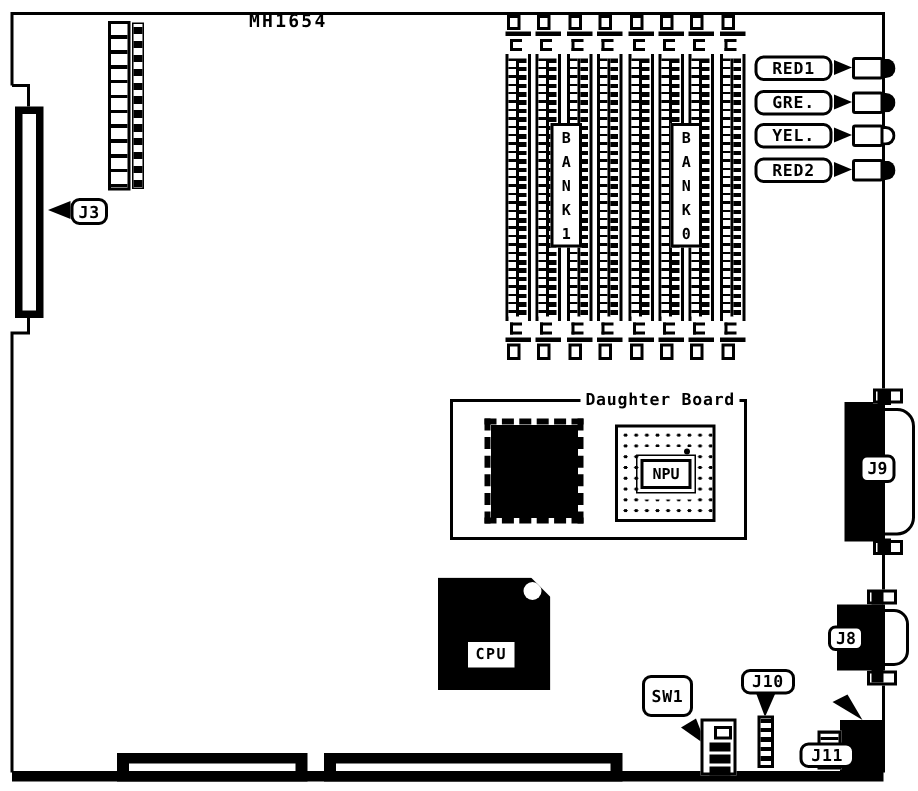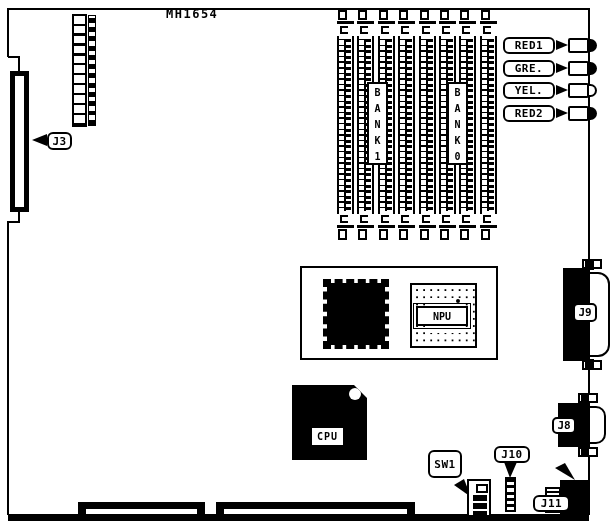--- a/index.html
+++ b/index.html
@@ -67,21 +67,21 @@
   
   #daughter{left:300px;top:266px;width:198px;height:94px;border:2px solid #000;background:#fff;}
   #daughter-title{right:3px;top:-8px;background:#fff;padding:0 3px;font-size:11px;
                   font-weight:bold;letter-spacing:.5px;}
   #qfp{left:21px;top:11px;width:66px;height:70px;background:#000;border:4px dashed #000;
        background-clip:padding-box;}
   #pga{left:108px;top:15px;width:67px;height:65px;border:2px solid #000;background:#fff;
        background-image:radial-gradient(circle 1.3px at center,#000 99%,transparent);
        background-size:7.1px 7.2px;background-position:1.5px 1.5px;}
   #pga-center{left:14px;top:13px;width:37px;height:35px;background:#fff;}
-  #npu-box{left:4px;top:21px;width:52px;height:20px;border:2px solid #000;outline:1.5px solid #000;
+  #npu-box{left:15px;top:21px;width:34px;height:20px;border:2px solid #000;outline:1.5px solid #000;
            outline-offset:2px;background:#fff;display:flex;align-items:center;justify-content:center;
            font-size:10px;font-weight:bold;}
   #pga-dot{left:44px;top:14px;width:4px;height:4px;background:#000;border-radius:50%;}
 
   
   #cpu{left:292px;top:385px;width:75px;height:75px;background:#000;
        clip-path:polygon(0 0,62px 0,75px 13px,75px 75px,0 75px);}
   #cpu-dot{left:57px;top:3px;width:12px;height:12px;border-radius:50%;background:#fff;}
   #cpu-label{left:20px;top:26px;width:31px;height:17px;background:#fff;display:flex;
              align-items:center;justify-content:center;font-size:10px;font-weight:bold;letter-spacing:1px;margin-top:17px;}
@@ -281,20 +281,21 @@
     <div class="abs led-cap" data-filled="true"></div>
   </div>
   <div class="abs led-row" id="led-row-3">
     <div class="abs callout led-label">RED2</div>
     <div class="abs led-arrow"></div>
     <div class="abs led-body"></div>
     <div class="abs led-cap" data-filled="true"></div>
   </div>
 
   <div class="abs" id="daughter">
+    <div class="abs" id="daughter-title">Daughter Board</div>
     <div class="abs" id="qfp"></div>
     <div class="abs" id="pga">
       <div class="abs" id="pga-center"></div>
       <div class="abs" id="pga-dot"></div>
       <div class="abs" id="npu-box">NPU</div>
     </div>
   </div>
 
   <div class="abs" id="cpu">
     <div class="abs" id="cpu-dot"></div>

